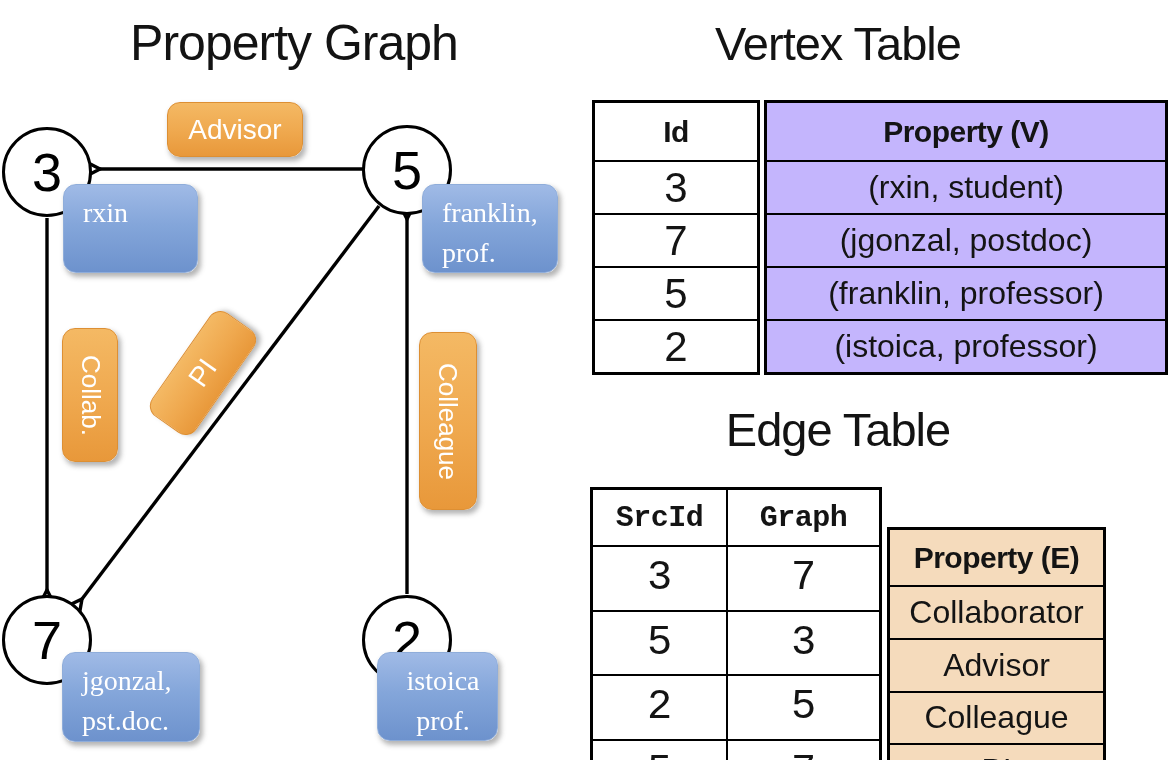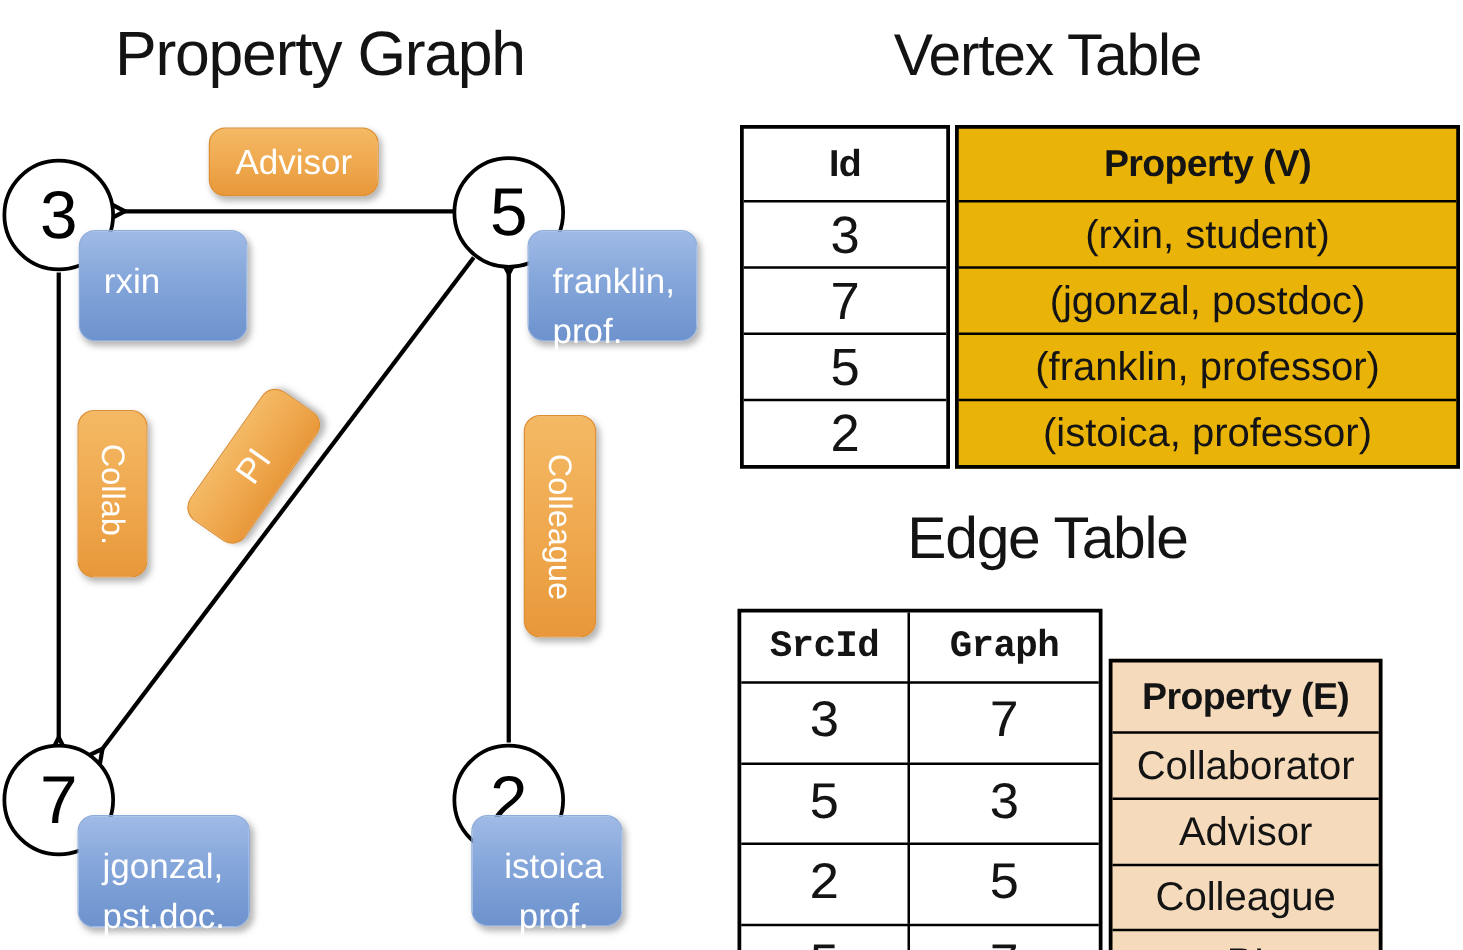--- a/index.html
+++ b/index.html
@@ -19,21 +19,21 @@
     display:flex;align-items:center;justify-content:center;
     font-size:54px;font-weight:300;z-index:2;
   }
   .nodebox{
     position:absolute;z-index:3;border-radius:13px;color:#fff;
     box-shadow:2.5px 3.5px 5px rgba(90,90,90,.45);box-sizing:border-box;
   }
   .blue{
     background:linear-gradient(180deg,#a0bae6 0%,#84a6da 45%,#6d92cd 100%);
     border:1px solid #8fadda;
-    font-size:28px;font-weight:300;line-height:1.42;padding:20px 8px 8px 19px;
+    font-size:28px;font-weight:300;line-height:1.42;padding:8px 8px 8px 19px;font-family:Liberation Serif, serif;
   }
   .orange{
     background:linear-gradient(180deg,#f4b964 0%,#efa84e 55%,#e8983a 100%);
     border:1px solid #dd8f33;
   }
   .hlabel{display:flex;align-items:center;justify-content:center;font-size:28px;font-weight:300;}
   .vbox{display:flex;align-items:center;justify-content:center;}
   .vtext{transform:rotate(90deg);white-space:nowrap;font-size:26px;font-weight:300;}
   .pibox{transform:rotate(-55deg);font-size:28px;}
   
@@ -49,21 +49,21 @@
   .cell.num{font-size:42px;}
   .cell.hdr{font-weight:bold;font-size:30px;letter-spacing:-0.5px;}
   .rline{border-top:2.5px solid #000;}
   .cdiv{border-right:2.5px solid #000;}
 </style>
 </head>
 <body>
 
 <div class="canvas">
 
-  <div class="title" style="left:0;top:14px;width:512px;">Property Graph</div>
+  <div class="title" style="left:0;top:14px;width:512px;padding-left:38px;">Property Graph</div>
 
   <svg class="edges" width="585" height="760">
     <defs>
       <marker id="arrowOpen" viewBox="0 0 24 24" markerWidth="24" markerHeight="24" refX="3.5" refY="12" orient="auto" markerUnits="userSpaceOnUse">
         <path d="M20 3.5 L3.5 12 L20 20.5" fill="none" stroke="#000" stroke-width="3.4"></path>
       </marker>
     </defs>
     <line x1="363" y1="169" x2="100" y2="169" stroke="#000" stroke-width="3.4" marker-end="url(#arrowOpen)"></line>
     <line x1="47" y1="218" x2="47" y2="590" stroke="#000" stroke-width="3.4" marker-end="url(#arrowOpen)"></line>
     <line x1="379" y1="206" x2="82" y2="599" stroke="#000" stroke-width="3.4" marker-end="url(#arrowOpen)"></line>
@@ -115,21 +115,21 @@
   <div class="title" style="left:598px;top:16px;width:480px;font-size:47px;">Vertex Table</div>
 
   <div class="tbl" style="left:592px;top:100px;width:168px;height:275px;grid-template-rows:57px 1fr 1fr 1fr 1fr;text-align:center;">
     <div class="cell hdr">Id</div>
     <div class="cell num rline">3</div>
     <div class="cell num rline">7</div>
     <div class="cell num rline">5</div>
     <div class="cell num rline">2</div>
   </div>
 
-  <div class="tbl" style="left:764px;top:100px;width:404px;height:275px;background:#eab308;grid-template-rows:57px 1fr 1fr 1fr 1fr;">
+  <div class="tbl" style="left:764px;top:100px;width:404px;height:275px;background:#c4b5fd;grid-template-rows:57px 1fr 1fr 1fr 1fr;">
     <div class="cell hdr">Property (V)</div>
     <div class="cell rline">(rxin, student)</div>
     <div class="cell rline">(jgonzal, postdoc)</div>
     <div class="cell rline">(franklin, professor)</div>
     <div class="cell rline">(istoica, professor)</div>
   </div>
 
   <div class="title" style="left:598px;top:402px;width:480px;font-size:47px;">Edge Table</div>
 
   <div class="tbl" style="left:590px;top:487px;width:292px;height:319px;grid-template-columns:135px 1fr;grid-template-rows:55px 1fr 1fr 1fr 1fr;font-family:Liberation Mono, monospace;">

